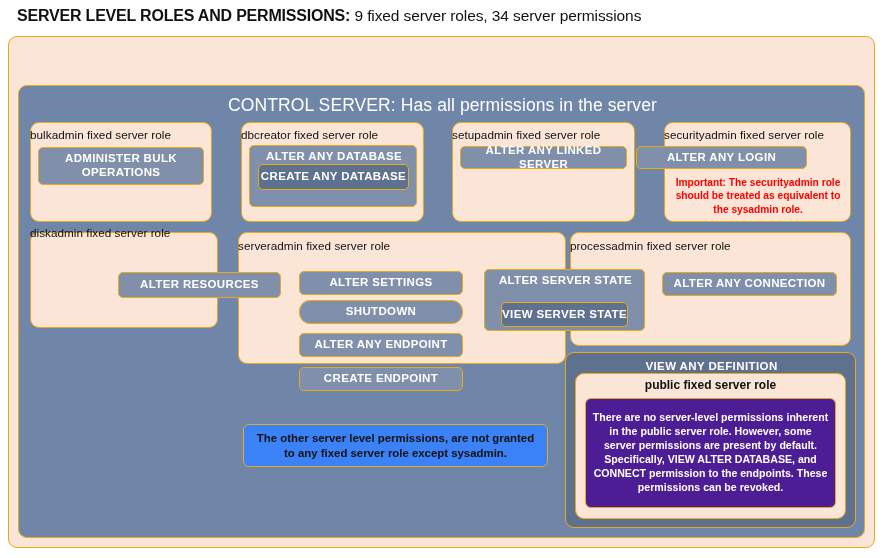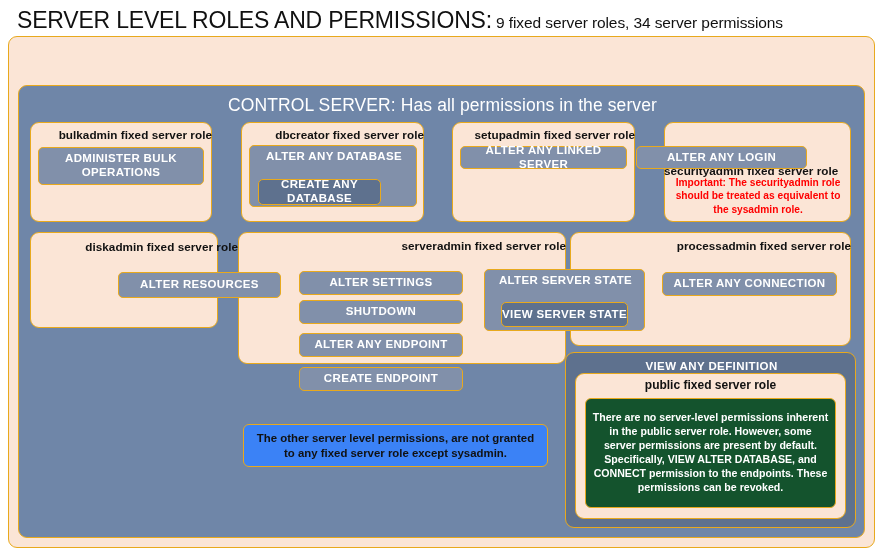--- a/index.html
+++ b/index.html
@@ -12,21 +12,21 @@
     font-family: "Liberation Sans", sans-serif;
     color: #1a1a1a;
   }
   
   #title-bar {
     position: absolute; left: 17px; top: 7px;
     width: 860px; height: 26px;
     white-space: nowrap;
   }
   #title-main {
-    font-size: 23px; font-weight: 400; letter-spacing: -0.2px;
+    font-size: 16px; font-weight: 700; letter-spacing: -0.2px;
     color: #111111;
   }
   #title-sub {
     font-size: 15.5px; font-weight: 400; color: #111111;
     letter-spacing: -0.1px;
   }
   
   .panel {
     position: absolute;
     box-sizing: border-box;
@@ -43,22 +43,22 @@
     color: #ffffff;
     font-size: 11.5px; font-weight: bold;
     letter-spacing: 0.35px;
     display: flex; align-items: center; justify-content: center;
     text-align: center;
     line-height: 1.18;
   }
   .perm.dark { background: #5e718e; }
   .role-title {
     position: absolute;
-    font-size: 11.7px; font-weight: bold; color: #111111;
-    text-align: right; white-space: nowrap;
+    font-size: 11.7px; font-weight: normal; color: #111111;
+    text-align: left; white-space: nowrap;
     letter-spacing: 0.05px;
   }
   .white-head {
     position: absolute; color: #ffffff; text-align: center;
     white-space: nowrap;
   }
   
   #sysadmin-panel { left: 8px; top: 36px; width: 867px; height: 512px; }
   #sysadmin-label {
     position: absolute; left: 0; top: 49px; width: 867px;
@@ -90,21 +90,21 @@
     font-size: 11.5px; font-weight: bold; letter-spacing: 0.4px;
   }
   #public-panel { left: 575px; top: 373px; width: 271px; height: 146px; }
   #public-label {
     position: absolute; left: 575px; top: 378px; width: 271px;
     text-align: center; font-size: 12px; font-weight: bold; color: #111111;
   }
   #public-text {
     position: absolute; left: 585px; top: 398px; width: 251px; height: 110px;
     box-sizing: border-box;
-    background: #14532d; border: 1.4px solid #e8a91d; border-radius: 6px;
+    background: #4c1d95; border: 1.4px solid #e8a91d; border-radius: 6px;
     color: #ffffff; font-size: 10.6px; font-weight: bold;
     text-align: center; line-height: 1.32;
     display: flex; align-items: center; justify-content: center;
     padding: 3px 6px;
   }
   #other-perms-note {
     position: absolute; left: 243px; top: 424px; width: 305px; height: 43px;
     box-sizing: border-box;
     background: #3b82f6; border: 1.5px solid #e8a91d; border-radius: 6px;
     color: #111111; font-size: 11.4px; font-weight: bold;
@@ -136,44 +136,44 @@
 
 <div id="bulkadmin-panel" class="panel cream"></div>
 <div class="role-title" style="left:30px; top:128px; width:182px;">bulkadmin  fixed server role</div>
 <div class="perm" style="left:38px; top:147px; width:166px; height:38px;">ADMINISTER  BULK OPERATIONS</div>
 
 <div id="dbcreator-panel" class="panel cream"></div>
 <div class="role-title" style="left:241px; top:128px; width:183px;">dbcreator fixed  server role</div>
 <div class="perm" style="left:249px; top:145px; width:168px; height:62px;">
   <span style="position:absolute; top:4px; left:0; width:168px;">ALTER ANY DATABASE</span>
 </div>
-<div class="perm dark" style="left:258px; top:179px; width:123px; height:26px;">CREATE  ANY DATABASE</div>
+<div class="perm dark" style="left:258px; top:164px; width:151px; height:26px;">CREATE  ANY DATABASE</div>
 
 <div id="setupadmin-panel" class="panel cream"></div>
 <div class="role-title" style="left:452px; top:128px; width:183px;">setupadmin fixed server role</div>
 <div class="perm" style="left:460px; top:146px; width:167px; height:23px;">ALTER ANY LINKED SERVER</div>
 
 <div id="securityadmin-panel" class="panel cream"></div>
-<div class="role-title" style="left:664px; top:128px; width:171px;margin-top:36px;">securityadmin  fixed server role</div>
+<div class="role-title" style="left:664px; top:128px; width:171px;">securityadmin  fixed server role</div>
 <div class="perm" style="left:636px; top:146px; width:171px; height:23px;">ALTER ANY LOGIN</div>
 <div id="securityadmin-note">Important:  The securityadmin role should  be treated  as equivalent to the  sysadmin role.</div>
 
 <div id="diskadmin-panel" class="panel cream"></div>
-<div class="role-title" style="left:30px; top:240px; width:208px;">diskadmin  fixed server role</div>
+<div class="role-title" style="left:30px; top:226px; width:208px;">diskadmin  fixed server role</div>
 
 <div id="serveradmin-panel" class="panel cream"></div>
 <div class="role-title" style="left:238px; top:239px; width:328px;">serveradmin fixed  server role</div>
 
 <div id="processadmin-panel" class="panel cream"></div>
 <div class="role-title" style="left:570px; top:239px; width:281px;">processadmin  fixed server role</div>
 
 <div class="perm" style="left:118px; top:272px; width:163px; height:26px;">ALTER RESOURCES</div>
 
 <div class="perm" style="left:299px; top:271px; width:164px; height:24px;">ALTER SETTINGS</div>
-<div class="perm" style="left:299px; top:300px; width:164px; height:24px;">SHUTDOWN</div>
+<div class="perm" style="left:299px; top:300px; width:164px; height:24px;border-radius:11px;">SHUTDOWN</div>
 <div class="perm" style="left:299px; top:333px; width:164px; height:24px;">ALTER ANY ENDPOINT</div>
 <div class="perm" style="left:299px; top:367px; width:164px; height:24px;">CREATE  ENDPOINT</div>
 
 <div class="perm" style="left:484px; top:269px; width:161px; height:62px;">
   <span style="position:absolute; top:4px; left:0; width:161px;">ALTER SERVER  STATE</span>
 </div>
 <div class="perm dark" style="left:501px; top:302px; width:127px; height:25px;">VIEW SERVER  STATE</div>
 
 <div class="perm" style="left:662px; top:272px; width:175px; height:24px;">ALTER ANY CONNECTION</div>
 

